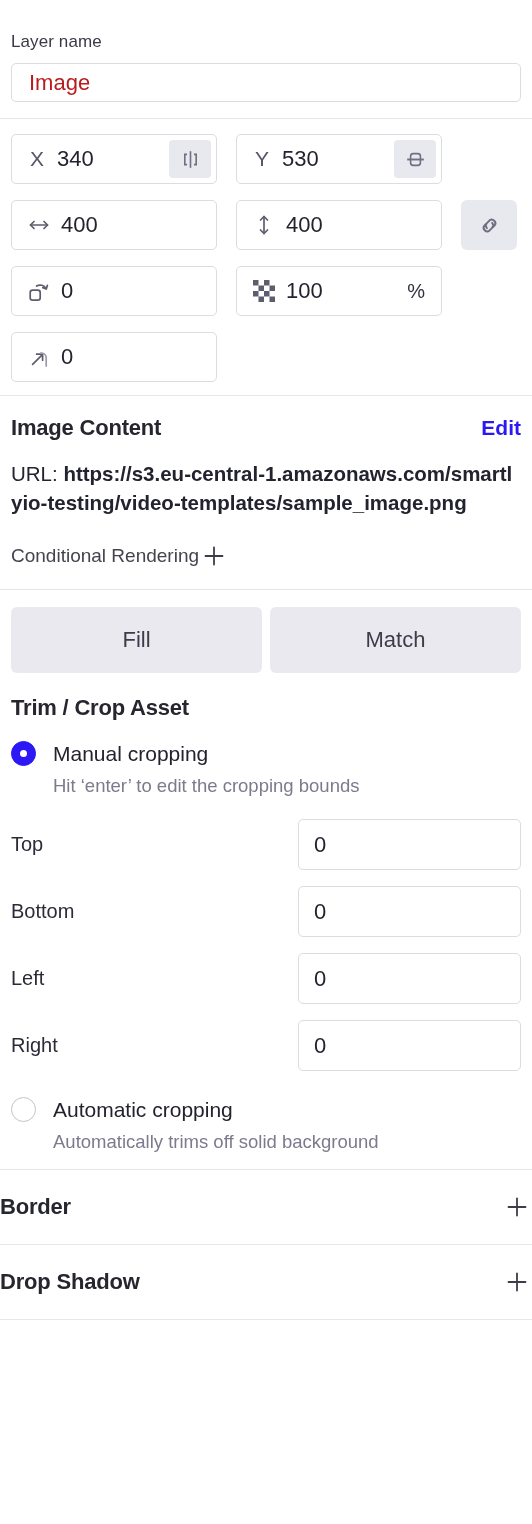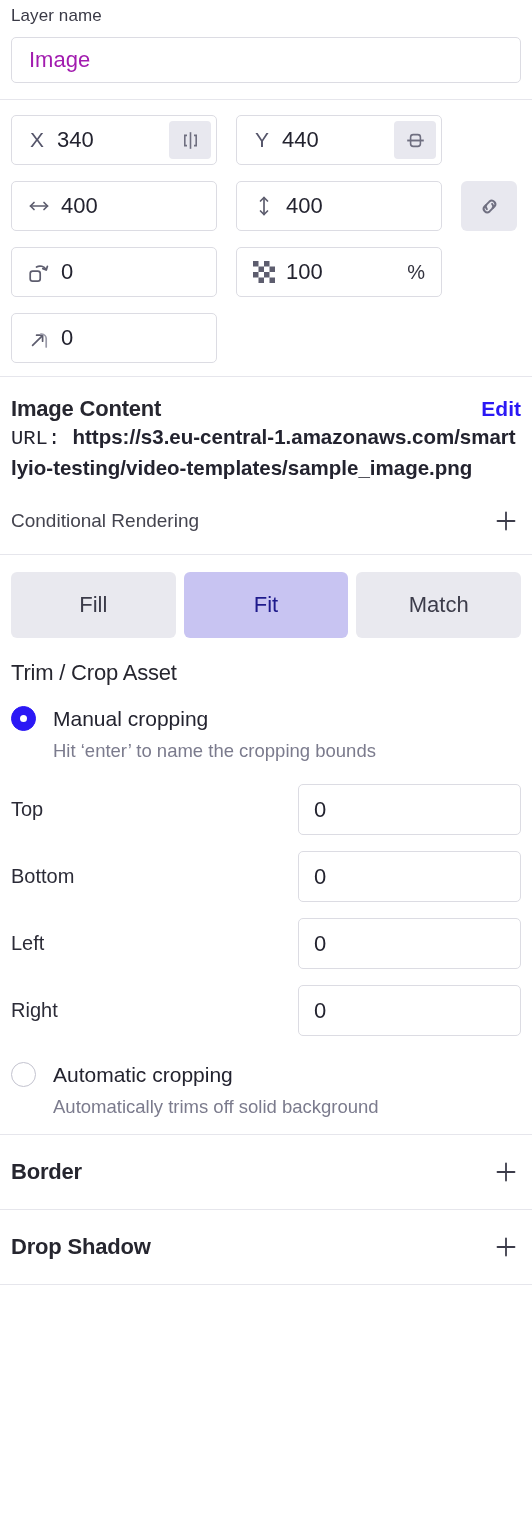--- a/index.html
+++ b/index.html
@@ -11,38 +11,38 @@
     font-family: "Liberation Sans", sans-serif;
     color: #2e2e3a;
     overflow: hidden;
   }
 
   .panel { width: 532px; }
 
   .divider { height: 1px; background: #e6e6ec; width: 100%; }
 
   
-  .section-pad { padding: 6px 11px 16px 11px; }
+  .section-pad { padding: 32px 11px 16px 11px; }
 
   .field-label {
     font-size: 17px;
     color: #3a3a46;
     margin-bottom: 11px;
     letter-spacing: .1px;
   }
 
   .text-input {
     width: 100%;
-    height: 46px;
+    height: 39px;
     border: 1px solid #dcdce3;
     border-radius: 5px;
     background: #fff;
     font-family: "Liberation Sans", sans-serif;
     font-size: 22px;
-    color: #a21caf;
+    color: #b91c1c;
     padding: 0 17px;
     outline: none;
   }
 
   
   .geo { padding: 15px 11px 13px 11px; }
 
   .geo-row {
     display: flex;
     align-items: center;
@@ -125,20 +125,21 @@
     flex: 0 0 auto;
   }
 
   
   .content-sec { padding: 19px 11px 14px 11px; }
 
   .sec-head {
     display: flex;
     align-items: baseline;
     justify-content: space-between;
+    margin-bottom: 18px;
   }
 
   .sec-title {
     font-size: 22px;
     font-weight: bold;
     color: #26262f;
     letter-spacing: -.2px;
   }
 
   .edit-link {
@@ -148,27 +149,26 @@
     cursor: pointer;
   }
 
   .url-block {
     font-size: 20.5px;
     line-height: 29px;
     color: #23232f;
     word-break: break-all;
     margin-bottom: 2px;
   }
-  .url-prefix { font-weight: normal; font-family: Liberation Mono, monospace; }
+  .url-prefix { font-weight: normal; }
   .url-value { font-weight: bold; }
 
   .cond-row {
     display: flex;
     align-items: center;
-    justify-content: space-between;
     padding: 22px 0 4px 0;
   }
 
   .cond-label { font-size: 19px; color: #44444f; }
 
   .plus-btn {
     width: 30px;
     height: 30px;
     display: flex;
     align-items: center;
@@ -201,21 +201,21 @@
   .seg.active {
     background: #c8c4f2;
     color: #1e1a8c;
   }
 
   
   .crop-sec { padding: 8px 11px 16px 11px; }
 
   .crop-title {
     font-size: 22px;
-    font-weight: normal;
+    font-weight: bold;
     color: #26262f;
     margin-bottom: 20px;
     letter-spacing: -.2px;
   }
 
   .radio-row {
     display: flex;
     align-items: center;
     gap: 17px;
     text-align: center;
@@ -295,21 +295,21 @@
     padding: 0 15px;
   }
 
   .auto-block { margin-top: 26px; }
 
   
   .collapse-row {
     display: flex;
     align-items: center;
     justify-content: space-between;
-    padding: 22px 11px;
+    padding: 22px 0;
   }
 
   .collapse-title {
     font-size: 22px;
     font-weight: bold;
     color: #26262f;
     letter-spacing: -.2px;
   }
 
   svg { display: block; }
@@ -336,21 +336,21 @@
           <svg width="21" height="21" viewBox="0 0 21 21" fill="none" stroke="currentColor" stroke-width="1.6">
             <path d="M10.5 2.2 v16.6"></path>
             <path d="M7 5.4 h-2.2 v10.2 h2.2"></path>
             <path d="M14 5.4 h2.2 v10.2 h-2.2"></path>
           </svg>
         </button>
       </div>
 
       <div class="num-field">
         <span class="num-axis">Y</span>
-        <span class="num-val">440</span>
+        <span class="num-val">530</span>
         <button class="inline-btn">
           <svg width="21" height="21" viewBox="0 0 21 21" fill="none" stroke="currentColor" stroke-width="1.6">
             <rect x="5.6" y="4.6" width="9.8" height="11.8" rx="2.6"></rect>
             <path d="M2.2 10.5 h16.6" stroke-width="1.9"></path>
           </svg>
         </button>
       </div>
     </div>
 
     <div class="geo-row">
@@ -449,32 +449,31 @@
             <path d="M4.5 13 h17"></path>
         </svg>
       </button>
     </div>
   </div>
 
   <div class="divider"></div>
 
   <div class="seg-wrap">
     <button class="seg">Fill</button>
-    <button class="seg active">Fit</button>
     <button class="seg">Match</button>
   </div>
 
   <div class="crop-sec">
     <div class="crop-title">Trim / Crop Asset</div>
 
     <div class="radio-row">
       <span class="radio checked"></span>
       <span class="radio-label">Manual cropping</span>
     </div>
-    <div class="radio-help">Hit ‘enter’ to name the cropping bounds</div>
+    <div class="radio-help">Hit ‘enter’ to edit the cropping bounds</div>
 
     <div class="crop-rows">
       <div class="crop-row">
         <span class="crop-label">Top</span>
         <div class="pct-field">
           <input class="pct-input" type="text" value="0" style="">
 
         </div>
       </div>
 

